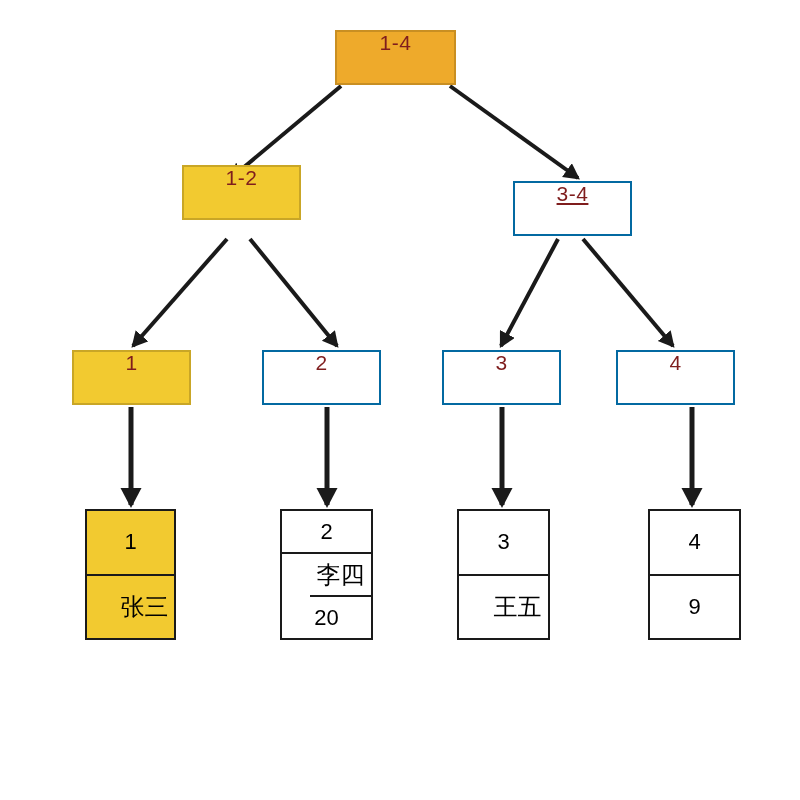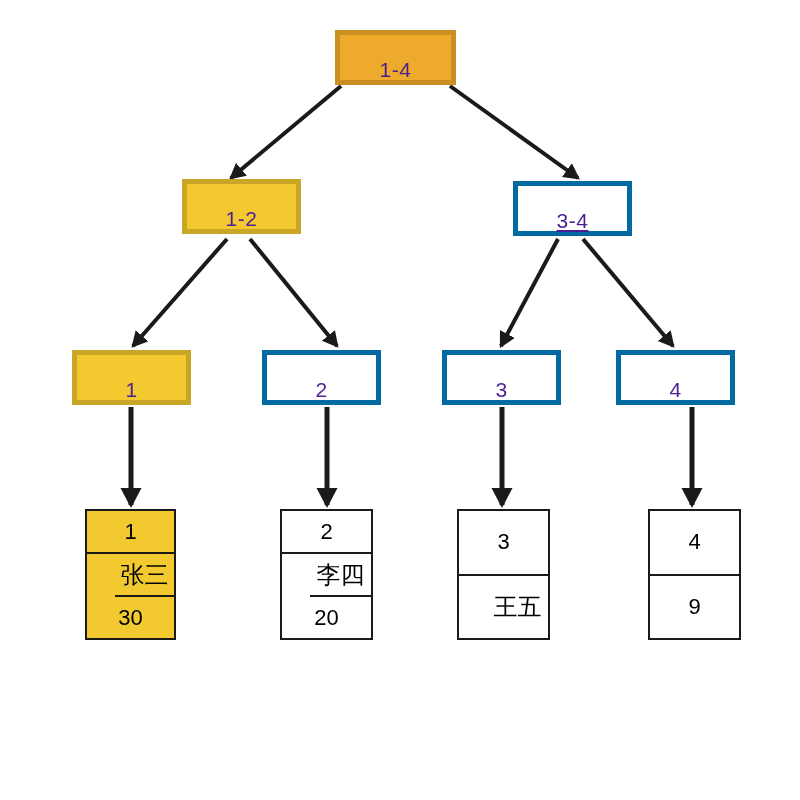--- a/index.html
+++ b/index.html
@@ -21,27 +21,27 @@
     position: absolute;
     left: 0;
     top: 0;
     width: 800px;
     height: 800px;
     pointer-events: none;
   }
   .node {
     position: absolute;
     box-sizing: border-box;
-    border: 5px solid #0369a1;
+    border: 2px solid #0369a1;
     background: #ffffff;
     display: flex;
-    align-items: flex-end;
+    align-items: flex-start;
     justify-content: center;
     font-size: 21px;
-    color: #4c1d95;
+    color: #7f1d1d;
     line-height: 1;
     letter-spacing: 0.5px;
   }
   .node.hl-orange {
     background: #eeaa2b;
     border-color: #c98f22;
   }
   .node.hl-yellow {
     background: #f2ca30;
     border-color: #c9a626;
@@ -94,42 +94,41 @@
       <line x1="558" y1="239" x2="501" y2="346" stroke="#1a1a1a" stroke-width="4" stroke-linecap="butt" marker-end="url(#arrowhead)"></line>
       <line x1="583" y1="239" x2="673" y2="346" stroke="#1a1a1a" stroke-width="4" stroke-linecap="butt" marker-end="url(#arrowhead)"></line>
       <line x1="131" y1="407" x2="131" y2="505" stroke="#1a1a1a" stroke-width="5" stroke-linecap="butt" marker-end="url(#arrowhead)"></line>
       <line x1="327" y1="407" x2="327" y2="505" stroke="#1a1a1a" stroke-width="5" stroke-linecap="butt" marker-end="url(#arrowhead)"></line>
       <line x1="502" y1="407" x2="502" y2="505" stroke="#1a1a1a" stroke-width="5" stroke-linecap="butt" marker-end="url(#arrowhead)"></line>
       <line x1="692" y1="407" x2="692" y2="505" stroke="#1a1a1a" stroke-width="5" stroke-linecap="butt" marker-end="url(#arrowhead)"></line>
     </svg>
 <div class="node hl-orange" style="left: 335px; top: 30px; width: 121px; height: 55px;">
       <span>1-4</span>
     </div>
-    <div class="node hl-yellow" style="left: 182px; top: 179px; width: 119px; height: 55px;">
+    <div class="node hl-yellow" style="left: 182px; top: 165px; width: 119px; height: 55px;">
       <span>1-2</span>
     </div>
     <div class="node" style="left: 513px; top: 181px; width: 119px; height: 55px; text-decoration: underline;">
       <span>3-4</span>
     </div>
     <div class="node hl-yellow" style="left: 72px; top: 350px; width: 119px; height: 55px;">
       <span>1</span>
     </div>
     <div class="node" style="left: 262px; top: 350px; width: 119px; height: 55px;">
       <span>2</span>
     </div>
     <div class="node" style="left: 442px; top: 350px; width: 119px; height: 55px;">
       <span>3</span>
     </div>
     <div class="node" style="left: 616px; top: 350px; width: 119px; height: 55px;">
       <span>4</span>
     </div>
     <div class="record hl-yellow" style="left: 85px; top: 509px; width: 91px; height: 131px;">
       <div class="cell">1</div>
       <div class="cell cjk">张三</div>
-      <div class="cell">30</div>
     </div>
     <div class="record" style="left: 280px; top: 509px; width: 93px; height: 131px;">
       <div class="cell">2</div>
       <div class="cell cjk">李四</div>
       <div class="cell">20</div>
     </div>
     <div class="record" style="left: 457px; top: 509px; width: 93px; height: 131px;">
       <div class="cell">3</div>
       <div class="cell cjk">王五</div>
     </div>

